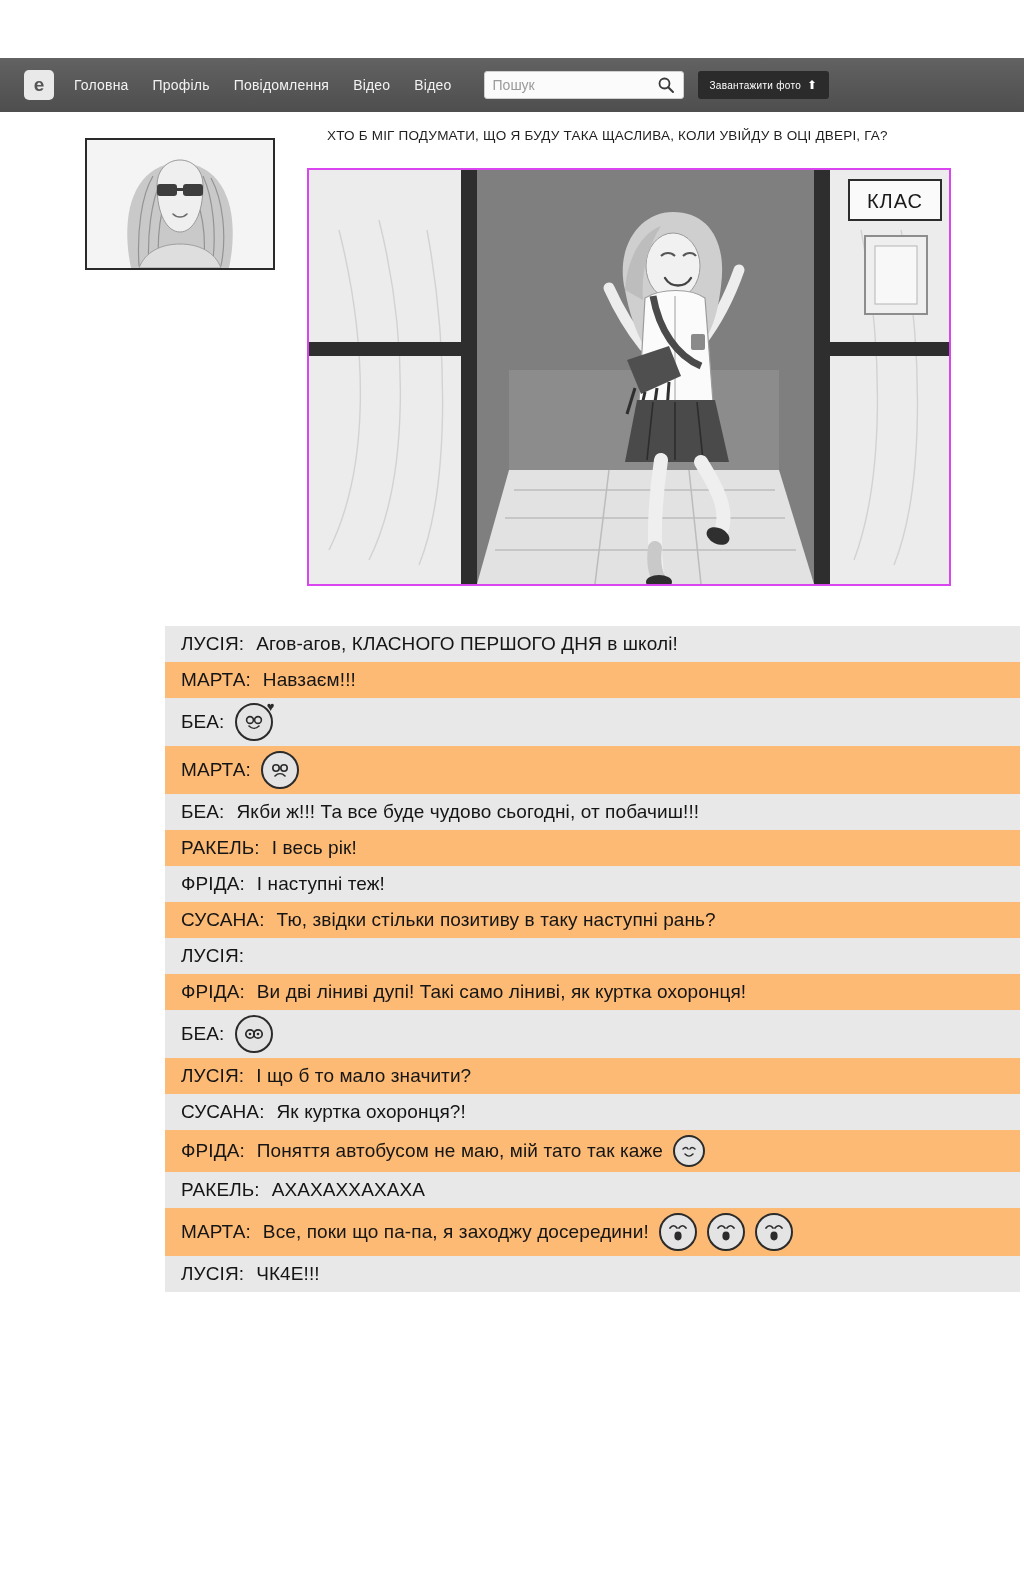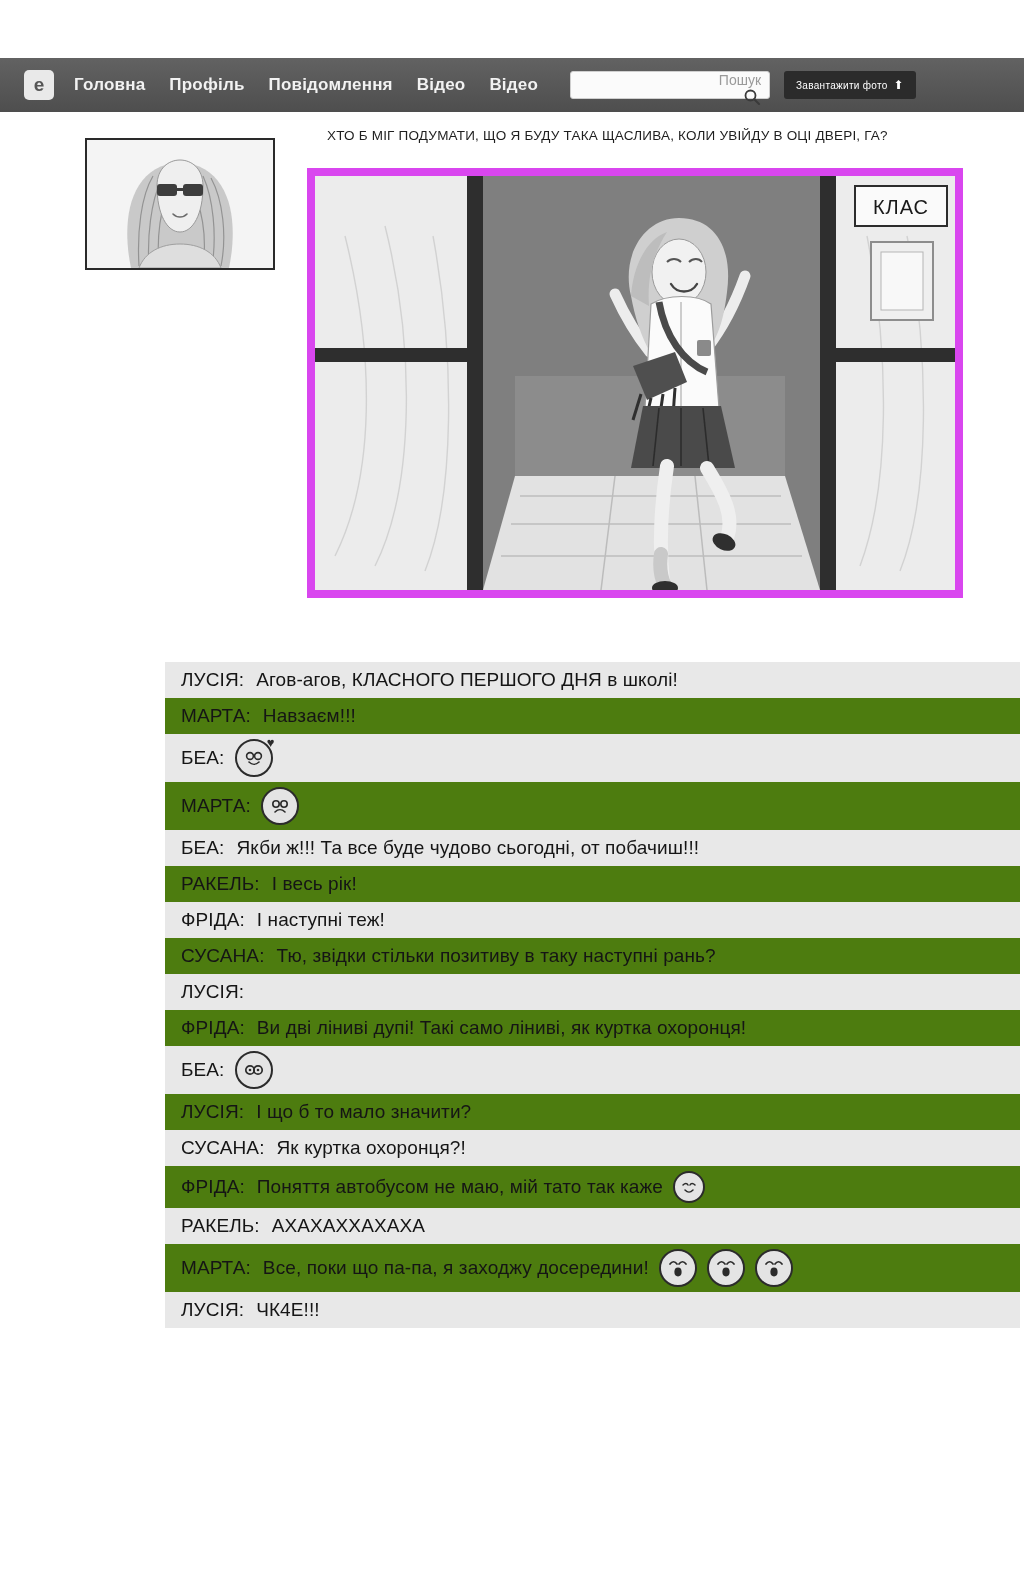--- a/index.html
+++ b/index.html
@@ -39,39 +39,37 @@
     font-size: 19px;
     font-weight: bold;
     display: flex;
     align-items: center;
     justify-content: center;
     margin-right: 20px;
     flex: 0 0 auto;
   }
   .nav-link {
     color: #f2f2f2;
-    font-size: 17px;
+    font-size: 14px;
     margin-right: 24px;
     white-space: nowrap;
     letter-spacing: 0.2px;
-    font-weight: bold;
   }
   .search-box {
     width: 200px;
     height: 28px;
     background: #fbfbfb;
     border: 1px solid #cfcfcf;
     border-radius: 3px;
     display: flex;
-    align-items: flex-end;
+    align-items: center;
     padding: 0 8px;
     margin-left: 8px;
     box-sizing: border-box;
     position: relative;
-    flex-direction: column;
   }
   .search-placeholder {
     color: #9a9a9a;
     font-size: 14px;
     flex: 1 1 auto;
   }
   .search-icon svg { display: block; }
   .upload-btn {
     margin-left: 14px;
     height: 28px;
@@ -108,44 +106,44 @@
     color: #1f1f1f;
     white-space: nowrap;
     margin-left: 24px;
   }
   .panel {
     position: absolute;
     left: 307px;
     top: 168px;
     width: 640px;
     height: 414px;
-    border: 8px solid #d946ef;
+    border: 2px solid #d946ef;
     background: #dcdcdc;
     overflow: hidden;
   }
 
   
   .chat {
     position: absolute;
     left: 165px;
-    top: 662px;
+    top: 626px;
     width: 855px;
   }
   .msg {
     min-height: 36px;
     display: flex;
     align-items: center;
     padding: 5px 12px 5px 16px;
     box-sizing: border-box;
     font-size: 19px;
     color: #151515;
     letter-spacing: 0.1px;
   }
   .msg.alt { background: #e8e8e8; }
-  .msg.plain { background: #4d7c0f; }
+  .msg.plain { background: #fdba74; }
   .speaker { font-weight: normal; white-space: nowrap; }
   .text { margin-left: 12px; white-space: nowrap; }
 
   
   .emo {
     display: inline-flex;
     align-items: center;
     justify-content: center;
     width: 34px;
     height: 34px;

